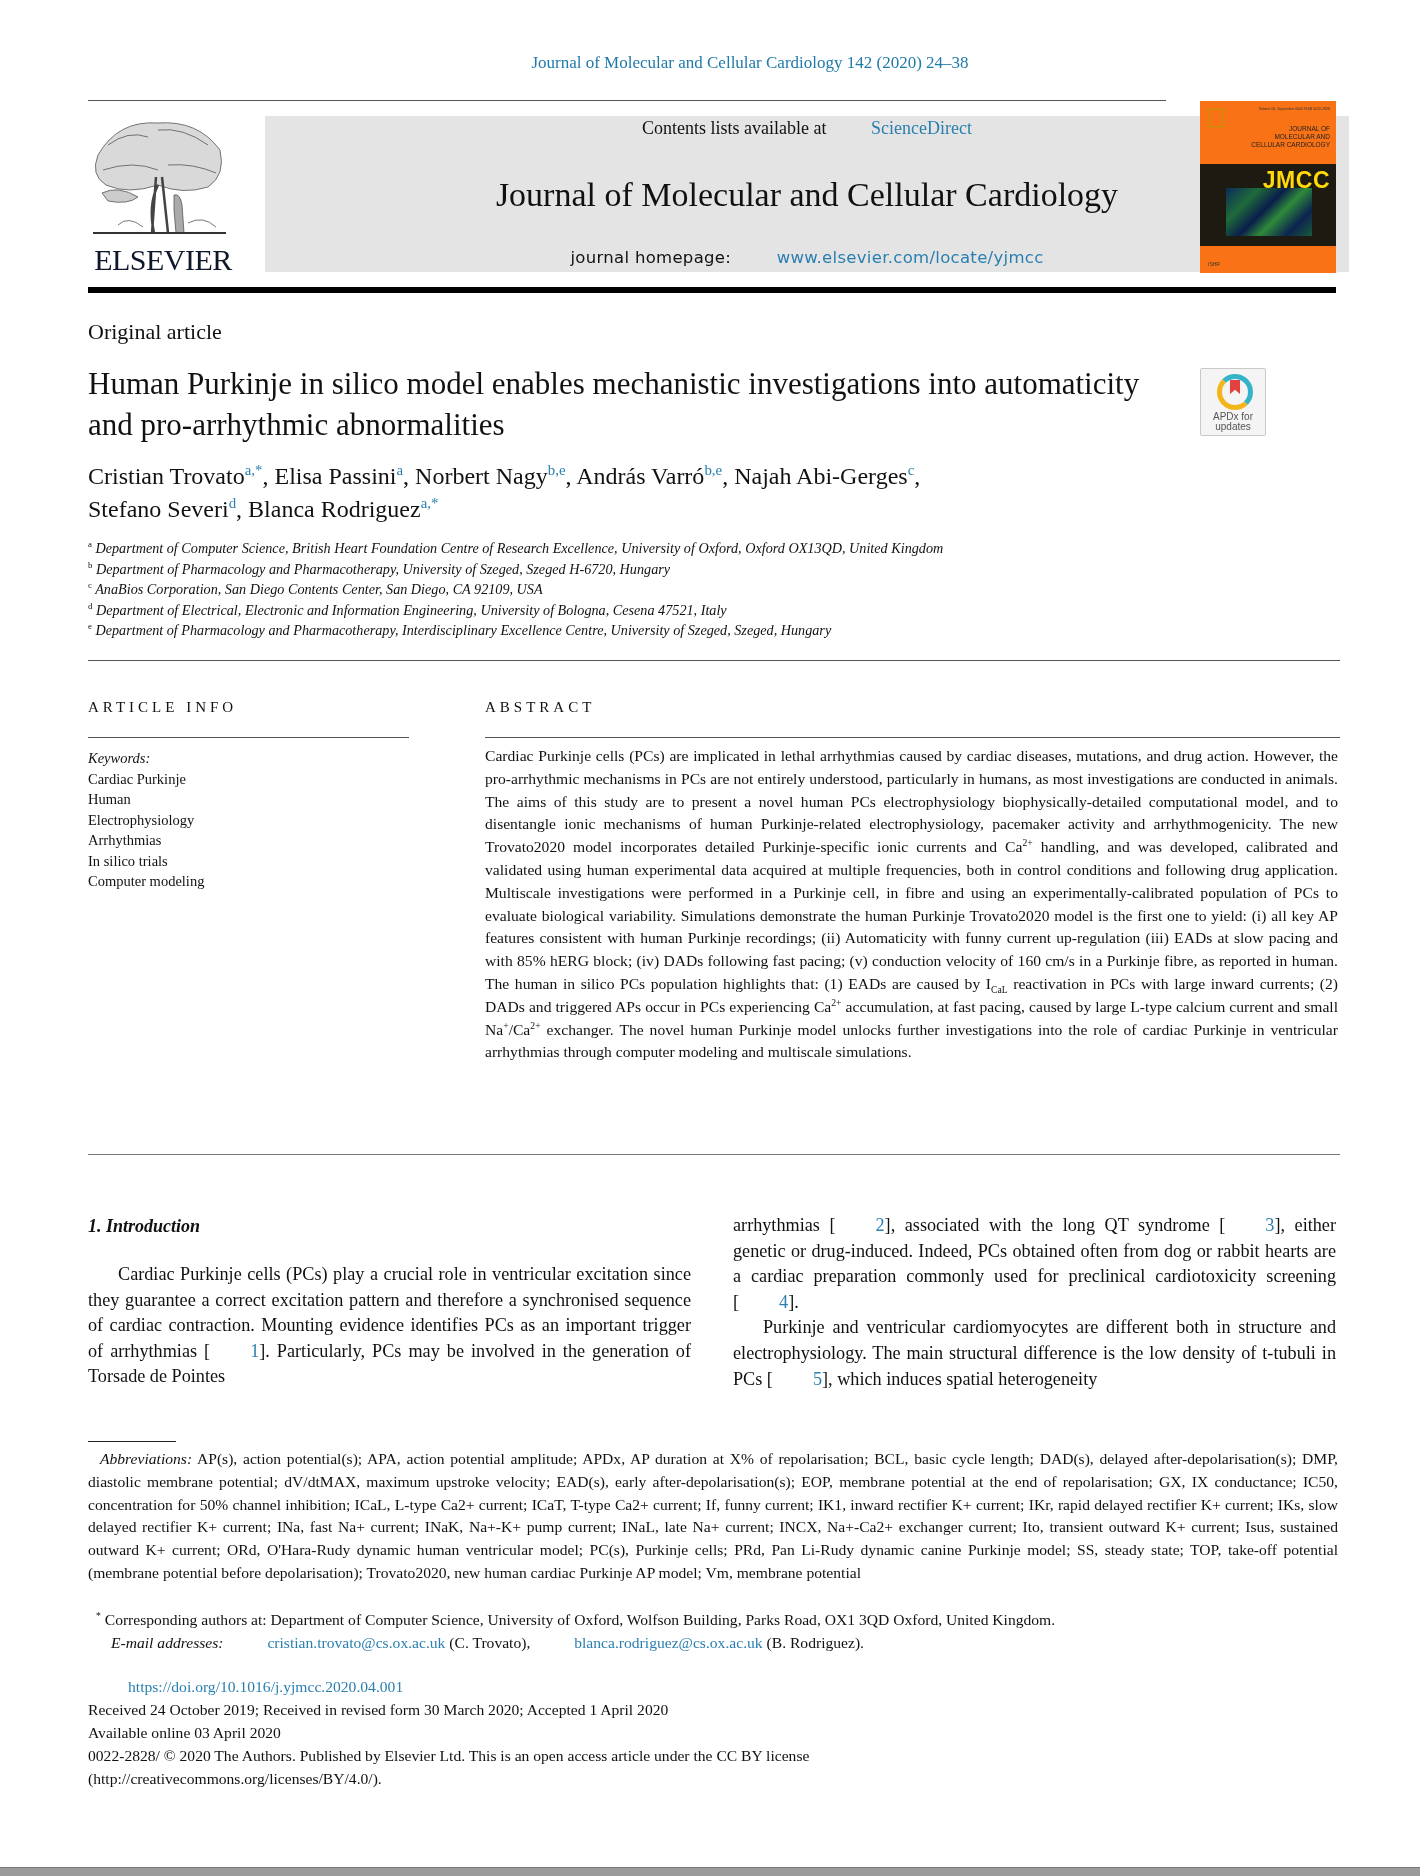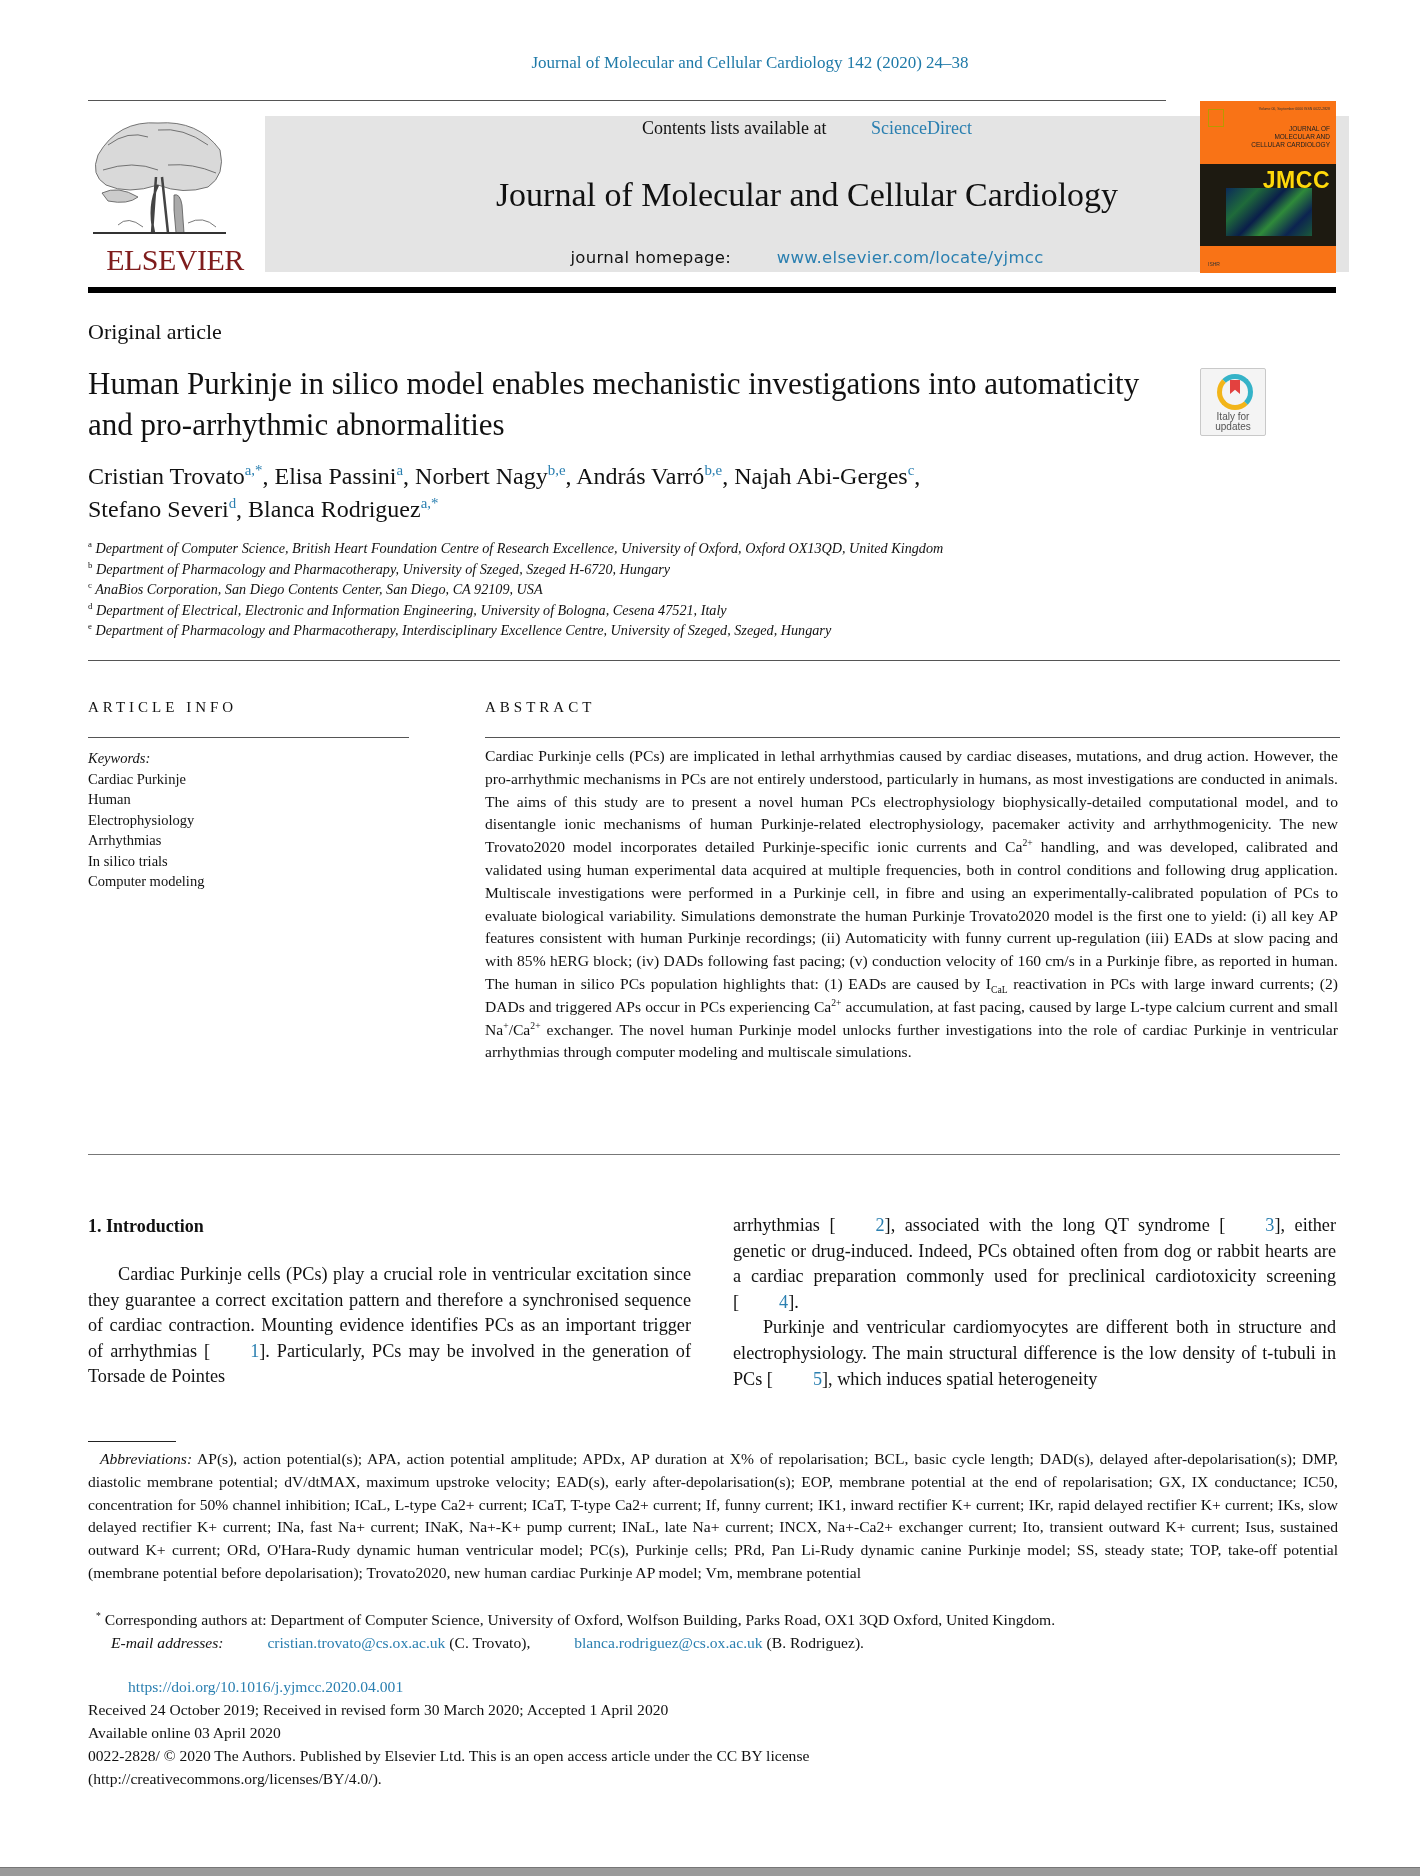--- a/index.html
+++ b/index.html
@@ -7,22 +7,22 @@
          font-family:"Liberation Serif","DejaVu Serif",serif; color:#111; }
   .abs { position:absolute; }
   a, .link { color:#2a7fb0; text-decoration:none;padding-left:40px; }
   sup { font-size:0.62em; line-height:0; }
   sub { font-size:0.62em; line-height:0; }
 
   #journal-ref { top:53px; left:0; width:1420px; text-align:center; font-size:17px; color:#1f7aa8; }
   #top-rule { top:100px; left:88px; width:1078px; height:0; border-top:1.5px solid #555; }
 
   #elsevier-logo { top:115px; left:88px; width:142px; height:160px; }
-  #elsevier-word { position:absolute; bottom:0; left:16px; width:142px; text-align:center;
-       font-size:30px; color:#7f1d1d; letter-spacing:-0.5px; line-height:30px; }
+  #elsevier-word { position:absolute; bottom:0; left:4px; width:142px; text-align:center;
+       font-size:30px; color:#0f172a; letter-spacing:-0.5px; line-height:30px; }
   #tree { position:absolute; top:0; left:0; width:142px; height:126px; }
 
   #masthead { top:116px; left:265px; width:1084px; height:156px; background:#e4e4e4; }
   #contents-line { position:absolute; top:0; left:0; width:100%; text-align:center; font-size:18px; line-height:22px; margin-top:1px; }
   #masthead-title { position:absolute; top:60px; left:0; width:100%; text-align:center; font-size:34px; line-height:38px; }
   #homepage-line { position:absolute; top:132px; left:0; width:100%; text-align:center;
        font-family:"DejaVu Sans","Liberation Sans",sans-serif; font-size:16.5px; line-height:20px; letter-spacing:0.3px; }
 
   #cover { top:101px; left:1200px; width:136px; height:172px; background:#f97316; overflow:hidden; }
   #cover .cov-top { position:absolute; top:0; left:0; width:100%; height:63px; }
@@ -60,21 +60,21 @@
   #info-rule { top:737px; left:88px; width:321px; border-top:1.5px solid #555; }
   #abstract-rule { top:737px; left:485px; width:855px; border-top:1.5px solid #555; }
 
   #keywords { top:748px; left:88px; width:320px; font-size:14.5px; line-height:20.5px; }
   #keywords .kw-label { font-style:italic; }
 
   #abstract-body { top:745px; left:485px; width:853px; font-size:15.6px; line-height:22.8px; text-align:justify; }
 
   #rule-2 { top:1154px; left:88px; width:1252px; border-top:1.5px solid #777; }
 
-  #intro-head { top:1216px; left:88px; font-size:18px; font-weight:bold; }
+  #intro-head { top:1216px; left:88px; font-size:18px; font-weight:bold;font-style:italic; }
   #intro-col1 { top:1262px; left:88px; width:603px; font-size:18.2px; line-height:25.6px; text-align:justify; }
   #intro-col2 { top:1213px; left:733px; width:603px; font-size:18.2px; line-height:25.6px; text-align:justify; }
   .indent { text-indent:30px; display:block; }
 
   #fn-rule { top:1441px; left:88px; width:88px; border-top:1px solid #222; }
   #abbrev { top:1448px; left:88px; width:1250px; font-size:15.6px; line-height:22.8px; text-align:justify; }
   #abbrev .lbl { font-style:italic; }
   #corresp { top:1609px; left:96px; width:1240px; font-size:15.6px; line-height:22.8px; }
   #emails { top:1632px; left:111px; width:1220px; font-size:15.6px; line-height:22.8px; }
   #emails .lbl { font-style:italic; }
@@ -132,21 +132,21 @@
 
 <div id="thick-rule" class="abs"></div>
 
 <div id="article-type" class="abs">Original article</div>
 <div id="article-title" class="abs">Human Purkinje in silico model enables mechanistic investigations into automaticity and pro-arrhythmic abnormalities</div>
 
 <div id="crossmark" class="abs">
   <div class="cm-ring"></div>
   <div class="cm-flag"></div>
   <div class="cm-text">
-      <div>Italy for</div>
+      <div>APDx for</div>
       <div>updates</div>
     </div>
 </div>
 
 <div id="authors" class="abs">
   <span><span>Cristian Trovato</span><sup class="aff"><span>a,</span><span>*</span></sup></span><span>, </span>
   <span><span>Elisa Passini</span><sup class="aff"><span>a</span></sup></span><span>, </span>
   <span><span>Norbert Nagy</span><sup class="aff"><span>b,e</span></sup></span><span>, </span>
   <span><span>András Varró</span><sup class="aff"><span>b,e</span></sup></span><span>, </span>
   <span><span>Najah Abi-Gerges</span><sup class="aff"><span>c</span></sup></span><span>,</span><br>

